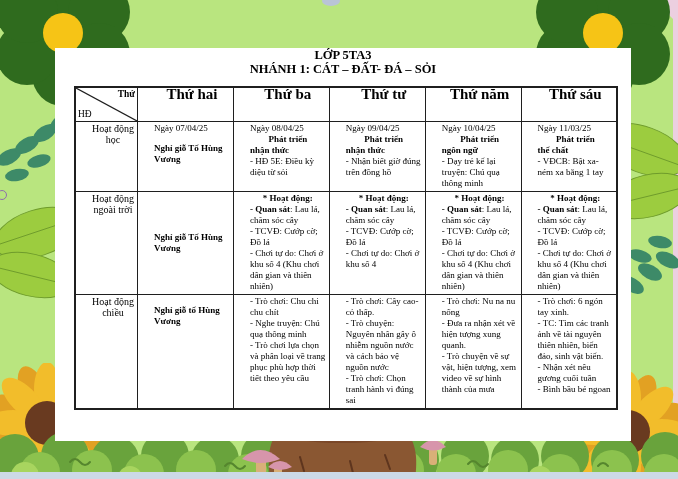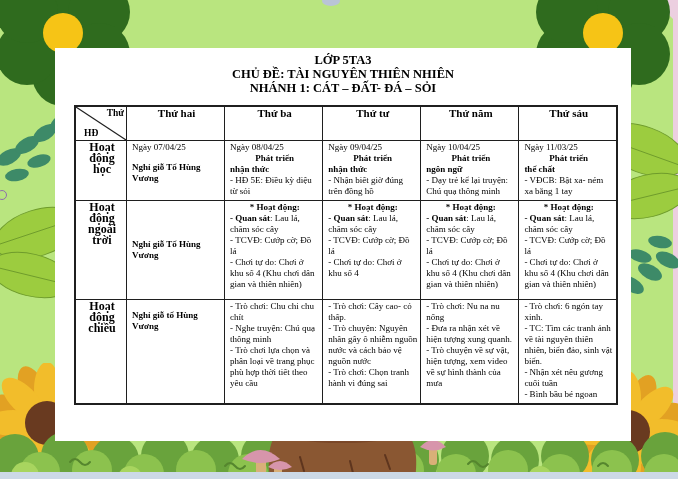--- a/index.html
+++ b/index.html
@@ -11,33 +11,33 @@
     --stump:#8a5732; --stump_top:#7a4728; --stump_ring:#5e351e;
     --mushroom_pink:#d795ab; --mushroom_stem:#d9b078;
     --strip_blue:#ccd9e6; --pink_accent:#eccfe0;
   }
   html,body{margin:0;padding:0;}
   body{width:678px;height:479px;position:relative;overflow:hidden;
        background:var(--background);font-family:"Liberation Serif","DejaVu Serif",serif;color:var(--text);}
   .dec{position:absolute;pointer-events:none;}
   .z0{z-index:0}.z1{z-index:1}.z2{z-index:2}.z3{z-index:3}.z4{z-index:4}.z5{z-index:5}
   .panel{position:absolute;left:55px;top:48px;width:576px;height:393px;background:var(--panel);z-index:10;overflow:hidden;}
-  .title-block{text-align:center;padding-top:5px;line-height:14px;}
+  .title-block{text-align:center;line-height:14px;}
   .t1{font-weight:bold;font-size:12.5px;}
   .t2{font-size:9.5px;margin-top:2px;}
   .t2 i{font-family:"Liberation Serif",serif;}
   table.sched{border-collapse:collapse;table-layout:fixed;margin:10px 0 0 19px;width:544px;
               border:2px solid var(--border);font-size:9px;line-height:11px;}
-  table.sched td{border:1px solid var(--border);vertical-align:top;padding:1px 3px 2px 5px;overflow:hidden;}
+  table.sched td{border:1px solid var(--border);vertical-align:top;padding:1px 3px 2px 16px;overflow:hidden;}
   td.corner{position:relative;width:42px;height:30px;padding:0;}
   td.corner svg{position:absolute;left:0;top:0;width:100%;height:100%;}
   .c-top{position:absolute;right:2px;top:1px;font-weight:bold;font-size:9.5px;}
-  .c-bot{position:absolute;left:8px;bottom:1px;font-weight:bold;font-size:9.5px;}
-  td.day-head{font-weight:bold;font-size:11px;text-align:center;vertical-align:middle;}
-  td.row-label{font-weight:bold;font-size:12px;text-align:center;vertical-align:middle;padding:2px;}
+  .c-bot{position:absolute;left:2px;bottom:1px;font-weight:normal;font-size:9.5px;}
+  td.day-head{font-weight:bold;font-size:15px;text-align:center;vertical-align:middle;}
+  td.row-label{font-weight:normal;font-size:10px;text-align:center;vertical-align:middle;padding:2px;}
   tbody tr:nth-child(1){height:60px;}
   tbody tr:nth-child(2){height:99px;margin-top:14px;}
   tbody tr:nth-child(3){height:104px;}
   .part-date{text-align:left;}
   .part-bold-left{font-weight:bold;text-align:center;}
   .part-bold-center{font-weight:bold;text-align:left;}
   .part-gap{margin-top:9px;}
   .strip{position:absolute;left:0;bottom:0;width:678px;height:7px;background:var(--strip_blue);z-index:8;}
   .pink-right{position:absolute;right:0;top:0;width:5px;height:479px;background:var(--pink_accent);}
   .pink-tl{position:absolute;left:0;top:0;width:0;height:0;border-left:24px solid var(--pink_accent);border-bottom:24px solid transparent;}
@@ -229,21 +229,20 @@
 <svg class="dec z5" style="left:418px;bottom:14px" width="30" height="36" viewBox="0 0 30 36">
   <rect x="11" y="16" width="8" height="20" rx="3" fill="var(--mushroom_stem)"></rect>
   <path d="M2,18 q13,-14 26,0 q-13,7 -26,0 Z" fill="var(--mushroom_pink)"></path>
 </svg>
 
 <div class="strip"></div>
 
 <div class="panel">
   <div class="title-block">
     <div class="t1">LỚP 5TA3</div>
-    <div class="t1">CHỦ ĐỀ: TÀI NGUYÊN THIÊN NHIÊN</div>
     <div class="t1">NHÁNH 1: CÁT – ĐẤT- ĐÁ – SỎI</div>
   </div>
   <table class="sched">
     <thead>
       <tr>
         <td class="corner">
           <svg viewBox="0 0 42 30" preserveAspectRatio="none">
               <line x1="0" y1="0" x2="42" y2="30" stroke="#1f1f1f" stroke-width="1"></line>
             </svg>
           <span class="c-top">Thứ</span>

